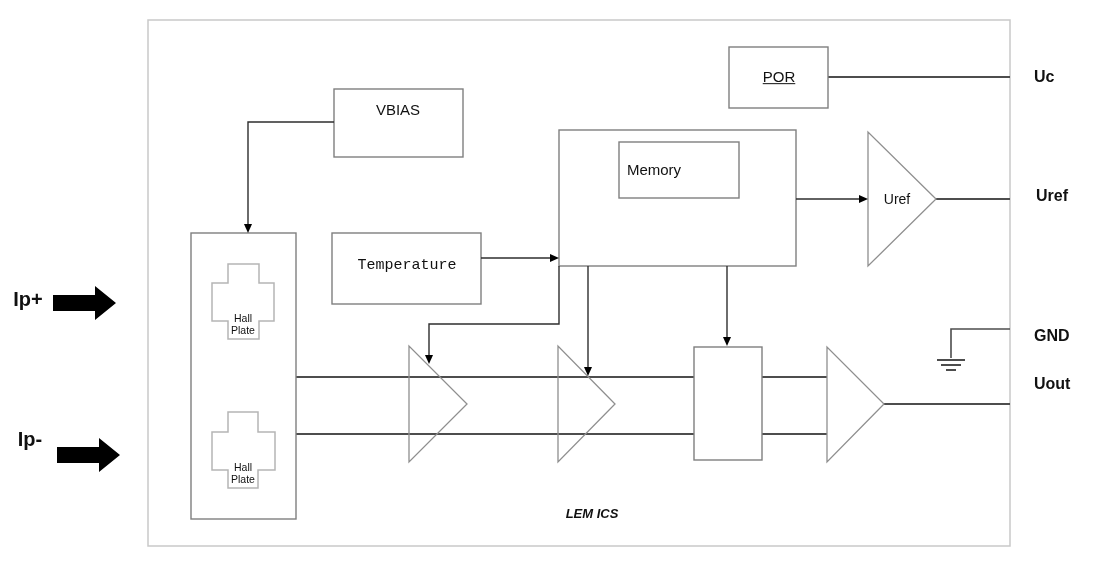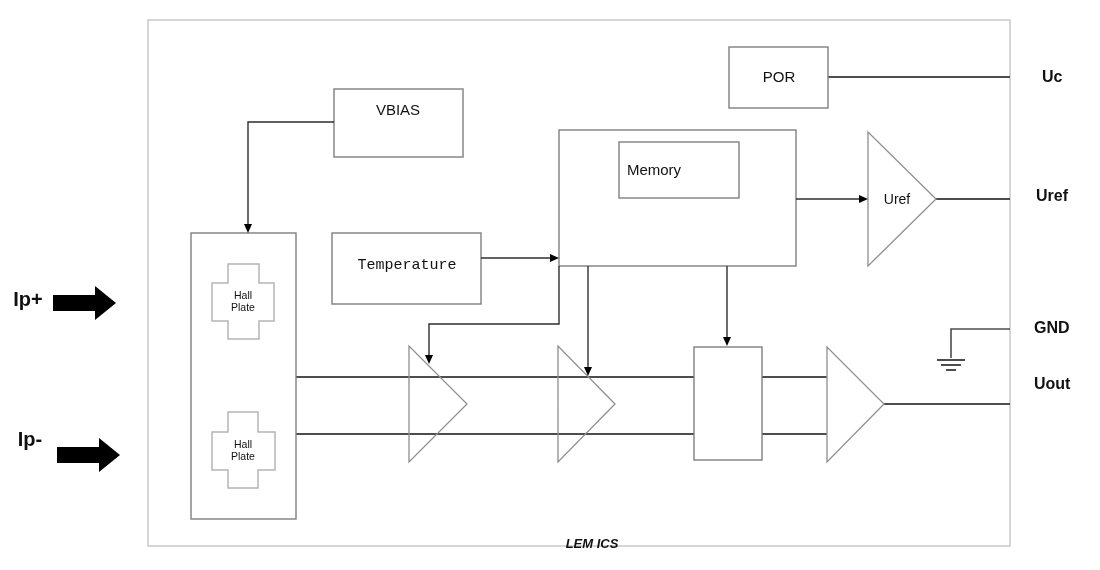--- a/index.html
+++ b/index.html
@@ -24,23 +24,23 @@
     position:absolute;transform:translate(-50%,-50%);
     white-space:pre-line;text-align:center;line-height:1.18;
     font-size:15px;color:var(--text,#111);
   }
   .lbl-left{
     position:absolute;transform:translate(0,-50%);
     white-space:nowrap;text-align:left;
     font-size:16px;font-weight:600;color:var(--text,#111);
   }
   .ip-lbl{font-size:20px;font-weight:700;}
-  .hall-lbl{font-size:10.5px;line-height:1.15;}
+  .hall-lbl{font-size:10.5px;line-height:1.15;margin-top:23px;}
   .uref-amp-lbl{font-size:14px;}
-  .caption-lbl{font-size:13px;font-weight:700;font-style:italic;margin-top:30px;}
+  .caption-lbl{font-size:13px;font-weight:700;font-style:italic;}
 </style>
 </head>
 <body>
 
 <div class="stage">
 
   <svg width="1100" height="570" viewBox="0 0 1100 570">
 
     <rect class="outer" x="148" y="20" width="862" height="526"></rect>
 
@@ -95,27 +95,27 @@
     <polygon class="solid-arrow" points="53,295 95,295 95,286 116,303 95,320 95,311 53,311"></polygon>
     <polygon class="solid-arrow" points="57,447 99,447 99,438 120,455 99,472 99,463 57,463"></polygon>
   </svg>
 
   <div class="lbl ip-lbl" style="left:28px;top:300px;">Ip+</div>
   <div class="lbl ip-lbl" style="left:30px;top:440px;">Ip-</div>
 
   <div class="lbl" style="left:398px;top:110px;">VBIAS</div>
   <div class="lbl" style="left:407px;top:266px;font-family:Liberation Mono, monospace;">Temperature</div>
   <div class="lbl" style="left:654px;top:170px;">Memory</div>
-  <div class="lbl" style="left:779px;top:77px;">POR</div>
+  <div class="lbl" style="left:779px;top:77px;text-decoration:underline;">POR</div>
   <div class="lbl uref-amp-lbl" style="left:897px;top:199px;">Uref</div>
 
   <div class="lbl hall-lbl" style="left:243px;top:301px;">Hall
 Plate</div>
   <div class="lbl hall-lbl" style="left:243px;top:450px;">Hall
 Plate</div>
 
-  <div class="lbl-left" style="left:1034px;top:77px;margin-left:8px;">Uc</div>
+  <div class="lbl-left" style="left:1034px;top:77px;">Uc</div>
   <div class="lbl-left" style="left:1036px;top:196px;">Uref</div>
-  <div class="lbl-left" style="left:1034px;top:328px;">GND</div>
+  <div class="lbl-left" style="left:1034px;top:336px;">GND</div>
   <div class="lbl-left" style="left:1034px;top:384px;">Uout</div>
 
   <div class="lbl caption-lbl" style="left:592px;top:514px;">LEM ICS</div>
 </div>
 
 </body></html>

